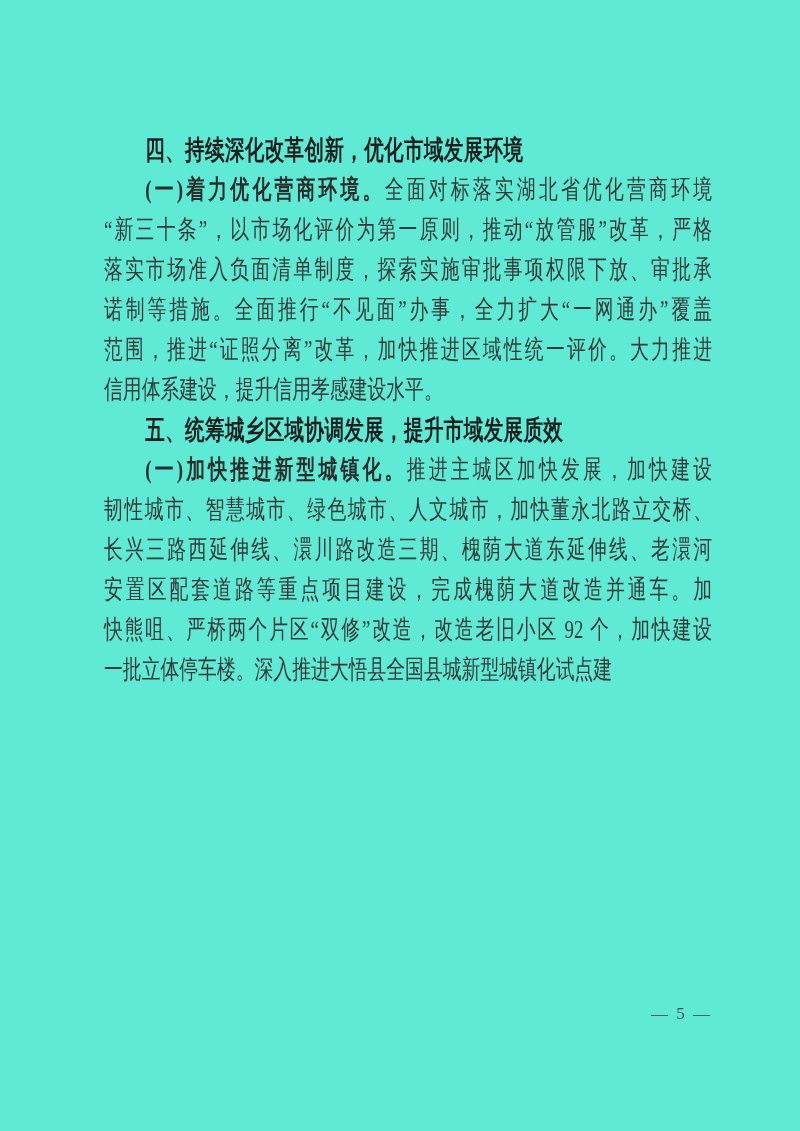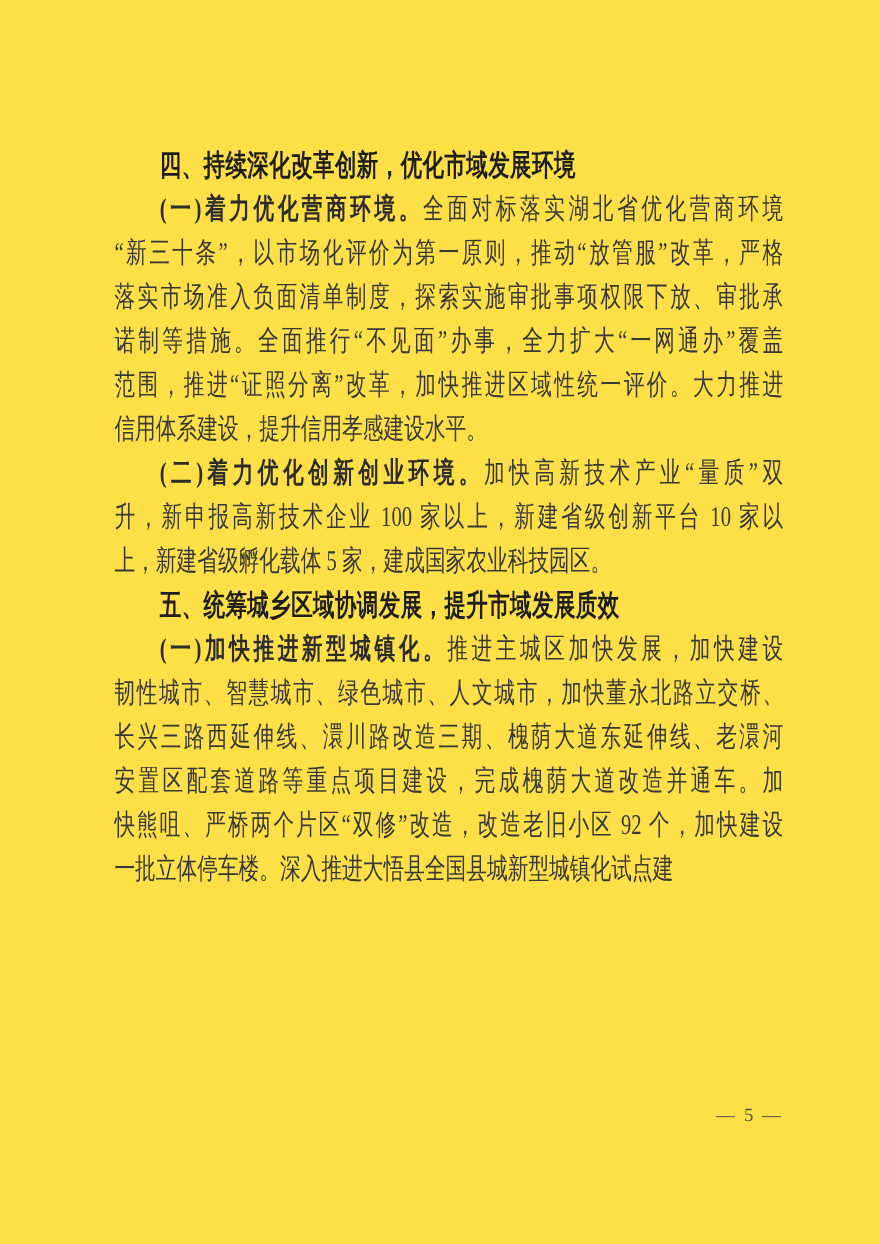--- a/index.html
+++ b/index.html
@@ -10,21 +10,21 @@
     width: 800px;
     height: 1131px;
     position: relative;
     overflow: hidden;
     background: #fbfbfa;
     font-family: "Liberation Serif", "DejaVu Serif", serif;
   }
   .page {
     position: absolute;
     inset: 0;
-    background: #fde047;
+    background: #5eead4;
   }
   .content {
     position: absolute;
     left: 104px;
     top: 130px;
     width: 608px;
   }
   
   .line {
     width: 840px;
@@ -89,25 +89,20 @@
 
     <div>
       <div class="line first"><span class="lead">(一)着力优化营商环境。</span><span>全面对标落实湖北省优化营商环境</span></div>
       <div class="line">“新三十条”，以市场化评价为第一原则，推动“放管服”改革，严格</div>
       <div class="line">落实市场准入负面清单制度，探索实施审批事项权限下放、审批承</div>
       <div class="line">诺制等措施。全面推行“不见面”办事，全力扩大“一网通办”覆盖</div>
       <div class="line">范围，推进“证照分离”改革，加快推进区域性统一评价。大力推进</div>
       <div class="line lastline">信用体系建设，提升信用孝感建设水平。</div>
     </div>
 
-    <div>
-      <div class="line first"><span class="lead">(二)着力优化创新创业环境。</span><span>加快高新技术产业“量质”双</span></div>
-      <div class="line">升，新申报高新技术企业 100 家以上，新建省级创新平台 10 家以</div>
-      <div class="line lastline">上，新建省级孵化载体 5 家，建成国家农业科技园区。</div>
-    </div>
 
 
     <div class="heading">五、统筹城乡区域协调发展，提升市域发展质效</div>
 
     <div>
       <div class="line first"><span class="lead">(一)加快推进新型城镇化。</span><span>推进主城区加快发展，加快建设</span></div>
       <div class="line">韧性城市、智慧城市、绿色城市、人文城市，加快董永北路立交桥、</div>
       <div class="line">长兴三路西延伸线、澴川路改造三期、槐荫大道东延伸线、老澴河</div>
       <div class="line">安置区配套道路等重点项目建设，完成槐荫大道改造并通车。加</div>
       <div class="line">快熊咀、严桥两个片区“双修”改造，改造老旧小区 92 个，加快建设</div>

